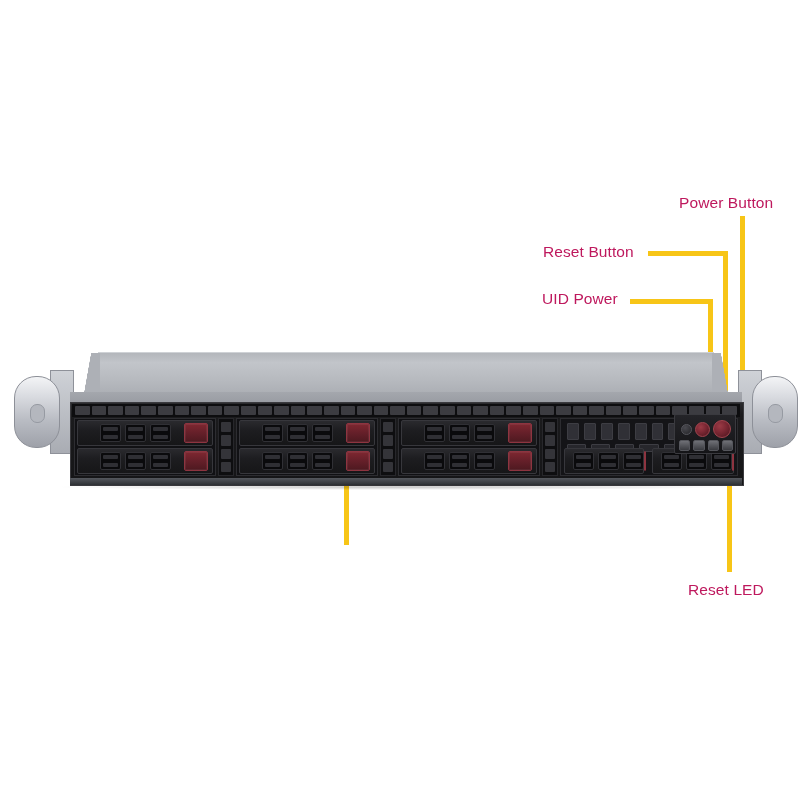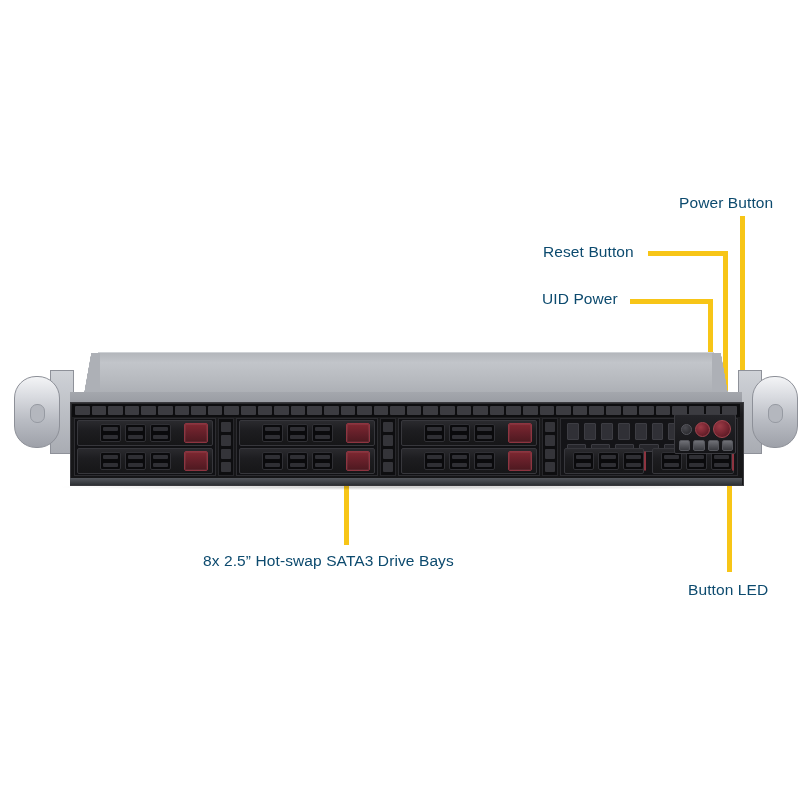--- a/index.html
+++ b/index.html
@@ -5,21 +5,21 @@
   html,body{margin:0;padding:0;background:#ffffff;}
   body{
     width:806px;height:806px;position:relative;overflow:hidden;
     font-family:"Liberation Sans","DejaVu Sans",sans-serif;
     -webkit-font-smoothing:antialiased;
   }
   .stage{position:absolute;inset:0;}
 
   
   .label{
-    position:absolute;color:#0c4a6e;font-size:15.5px;line-height:18px;
+    position:absolute;color:#be185d;font-size:15.5px;line-height:18px;
     white-space:nowrap;letter-spacing:0.1px;
   }
   #lbl-power{left:679px;top:194px;}
   #lbl-reset{left:543px;top:243px;}
   #lbl-uid  {left:542px;top:290px;}
   #lbl-bays {left:203px;top:552px;}
   #lbl-status{left:688px;top:581px;}
 
   
   .lead{position:absolute;background:#f7c517;}
@@ -181,22 +181,21 @@
   }
 </style>
 </head>
 <body>
 
 <div class="stage">
 
   <div class="label" id="lbl-power">Power Button</div>
   <div class="label" id="lbl-reset">Reset Button</div>
   <div class="label" id="lbl-uid">UID Power</div>
-  <div class="label" id="lbl-bays">8x 2.5” Hot-swap SATA3 Drive Bays</div>
-  <div class="label" id="lbl-status">Button LED</div>
+  <div class="label" id="lbl-status">Reset LED</div>
 
   <div class="lead lead-v" id="ld-power-v"></div>
   <div class="lead lead-h" id="ld-reset-h"></div>
   <div class="lead lead-v" id="ld-reset-v"></div>
   <div class="lead lead-h" id="ld-uid-h"></div>
   <div class="lead lead-v" id="ld-uid-v"></div>
   <div class="lead lead-v" id="ld-bays-v"></div>
   <div class="lead lead-v" id="ld-status-v"></div>
 
   <div class="chassis">

